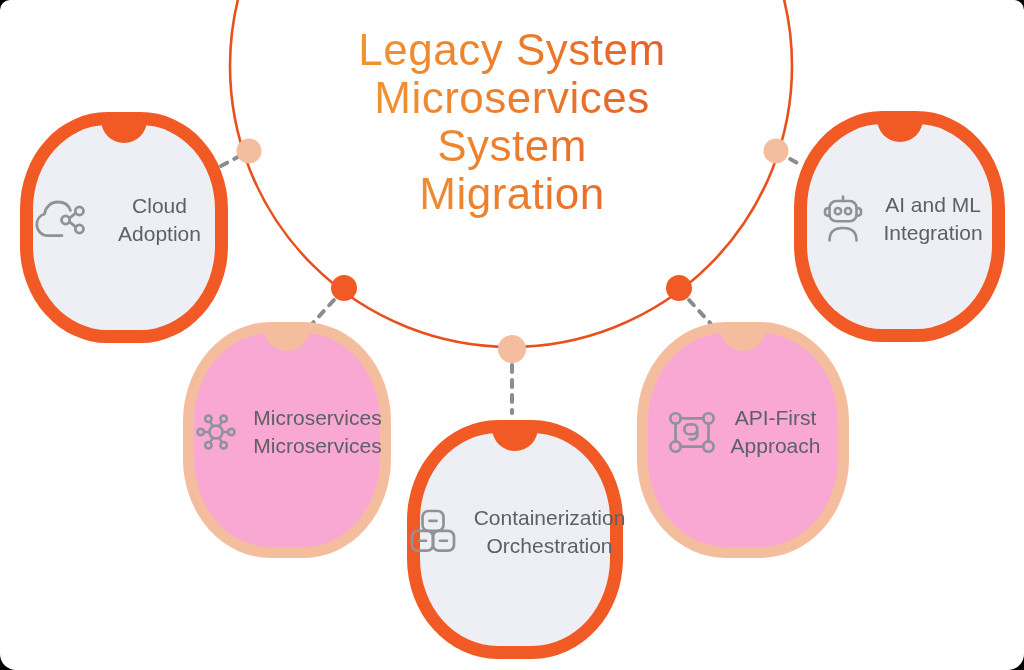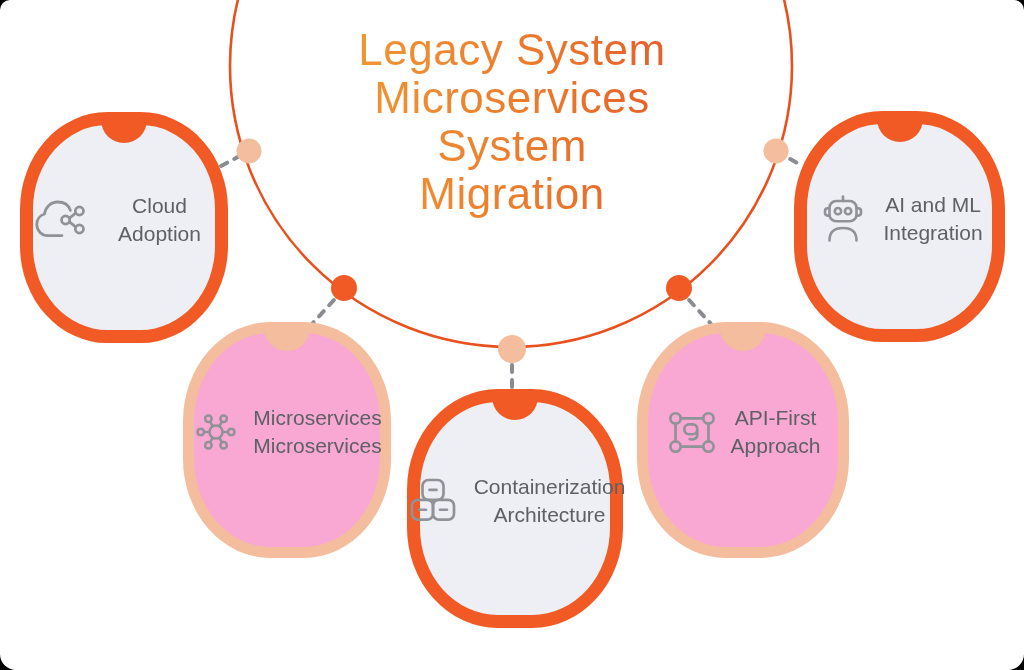--- a/index.html
+++ b/index.html
@@ -101,35 +101,35 @@
         <line x1="18.8" y1="27.6" x2="16.8" y2="31.1"></line>
           <circle cx="15" cy="34.1" r="3"></circle>
       </svg>
     </div>
     <div class="node-label">
       <div>Microservices</div>
       <div>Microservices</div>
     </div>
   </div>
 
-  <div class="node strong" style="left:407px;top:389px;width:216px;height:239px;justify-content:center;">
+  <div class="node strong" style="left:407px;top:420px;width:216px;height:239px;justify-content:center;">
     <div class="notch"></div>
     <div class="icon">
       <svg width="56" height="50" viewBox="0 0 48 42" fill="none" stroke="#8F9296" stroke-width="2.3" stroke-linecap="round" stroke-linejoin="round">
         <rect x="15" y="3" width="18" height="17" rx="5"></rect>
         <rect x="6" y="20" width="18" height="17" rx="5"></rect>
         <rect x="24" y="20" width="18" height="17" rx="5"></rect>
         <line x1="21" y1="11.5" x2="27" y2="11.5"></line>
         <line x1="12" y1="28.5" x2="18" y2="28.5"></line>
         <line x1="30" y1="28.5" x2="36" y2="28.5"></line>
       </svg>
     </div>
     <div class="node-label">
       <div>Containerization</div>
-      <div>Architecture</div>
+      <div>Orchestration</div>
     </div>
   </div>
 
   <div class="node strong" style="left:794px;top:111px;width:211px;height:231px;">
     <div class="icon">
       <svg width="54" height="50" viewBox="0 0 48 44" fill="none" stroke="#8F9296" stroke-width="2.3" stroke-linecap="round" stroke-linejoin="round">
         <line x1="24" y1="2" x2="24" y2="6"></line>
         <rect x="12" y="6" width="24" height="18" rx="6"></rect>
         <circle cx="19.5" cy="15" r="2.8"></circle>
         <circle cx="28.5" cy="15" r="2.8"></circle>

